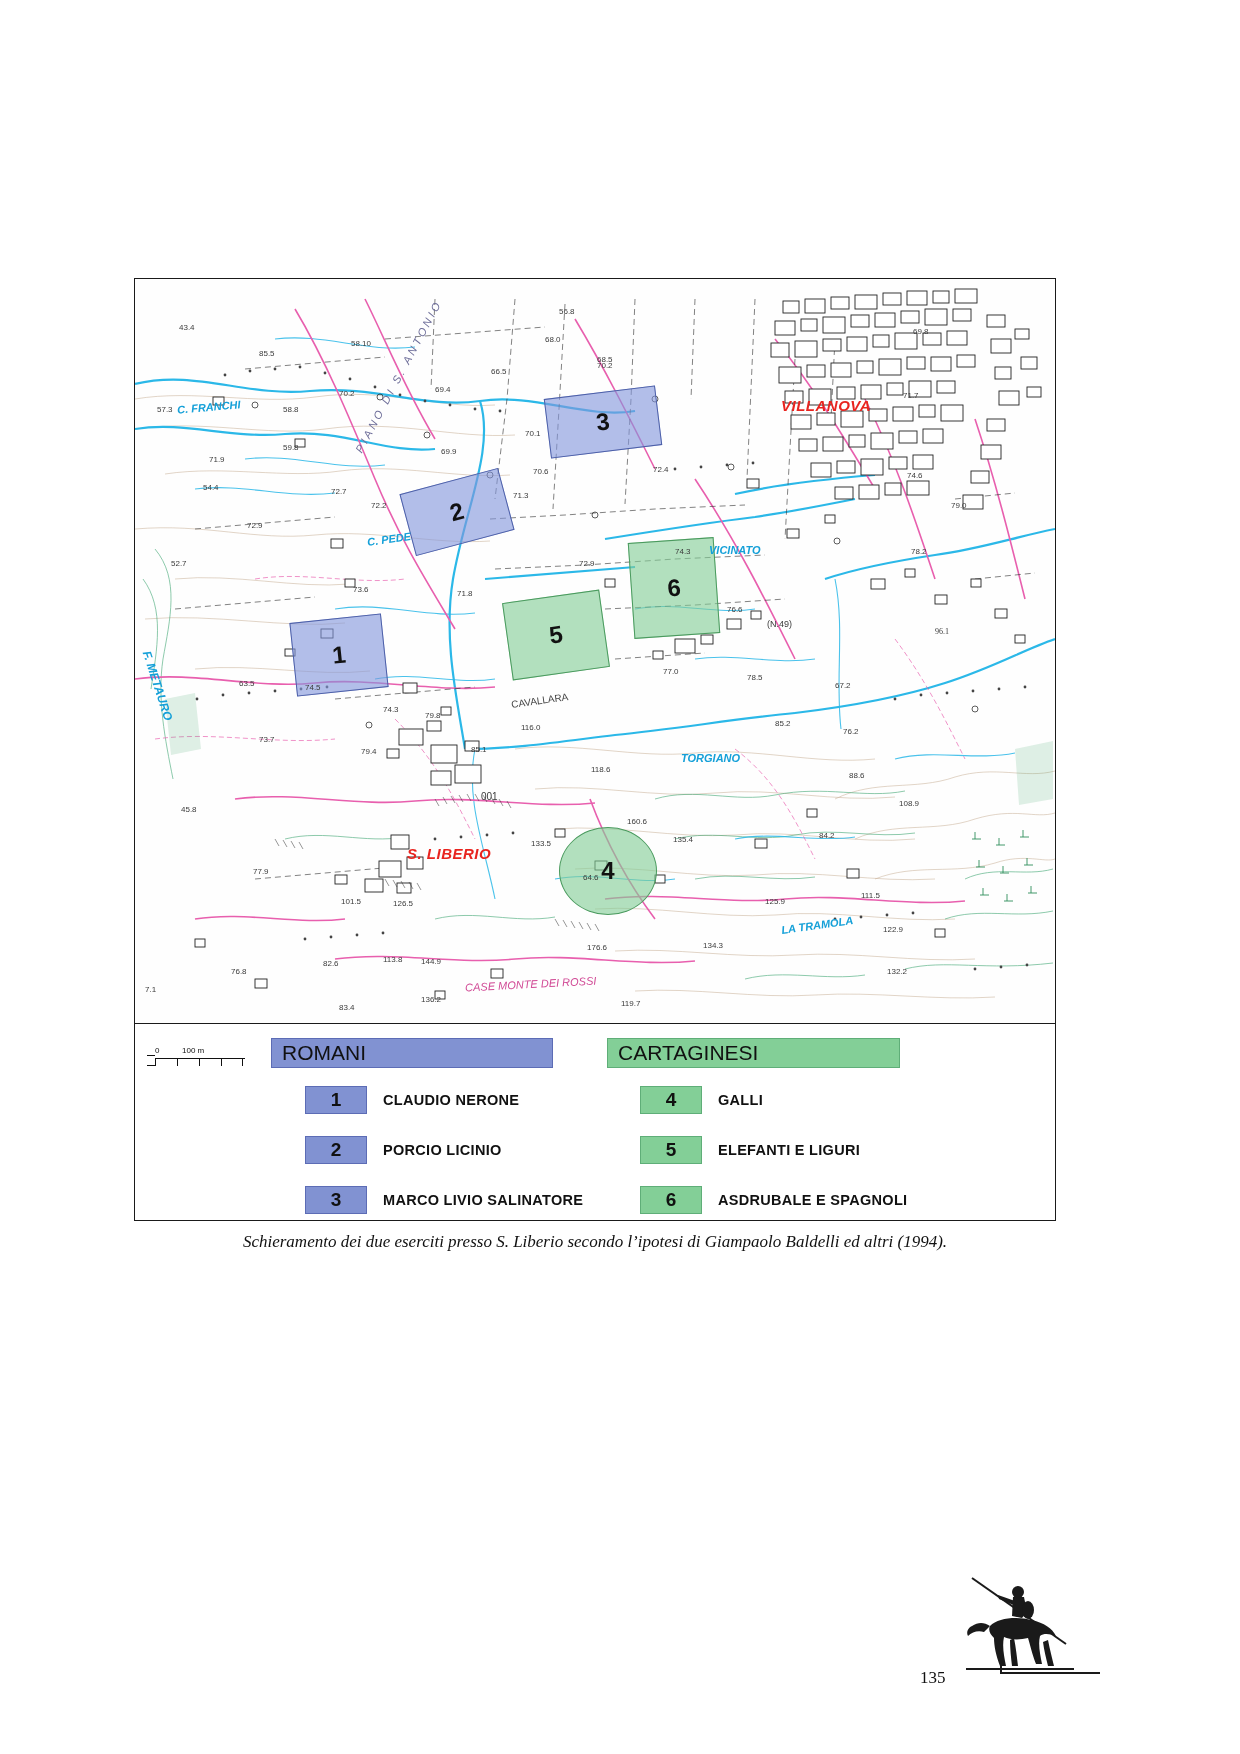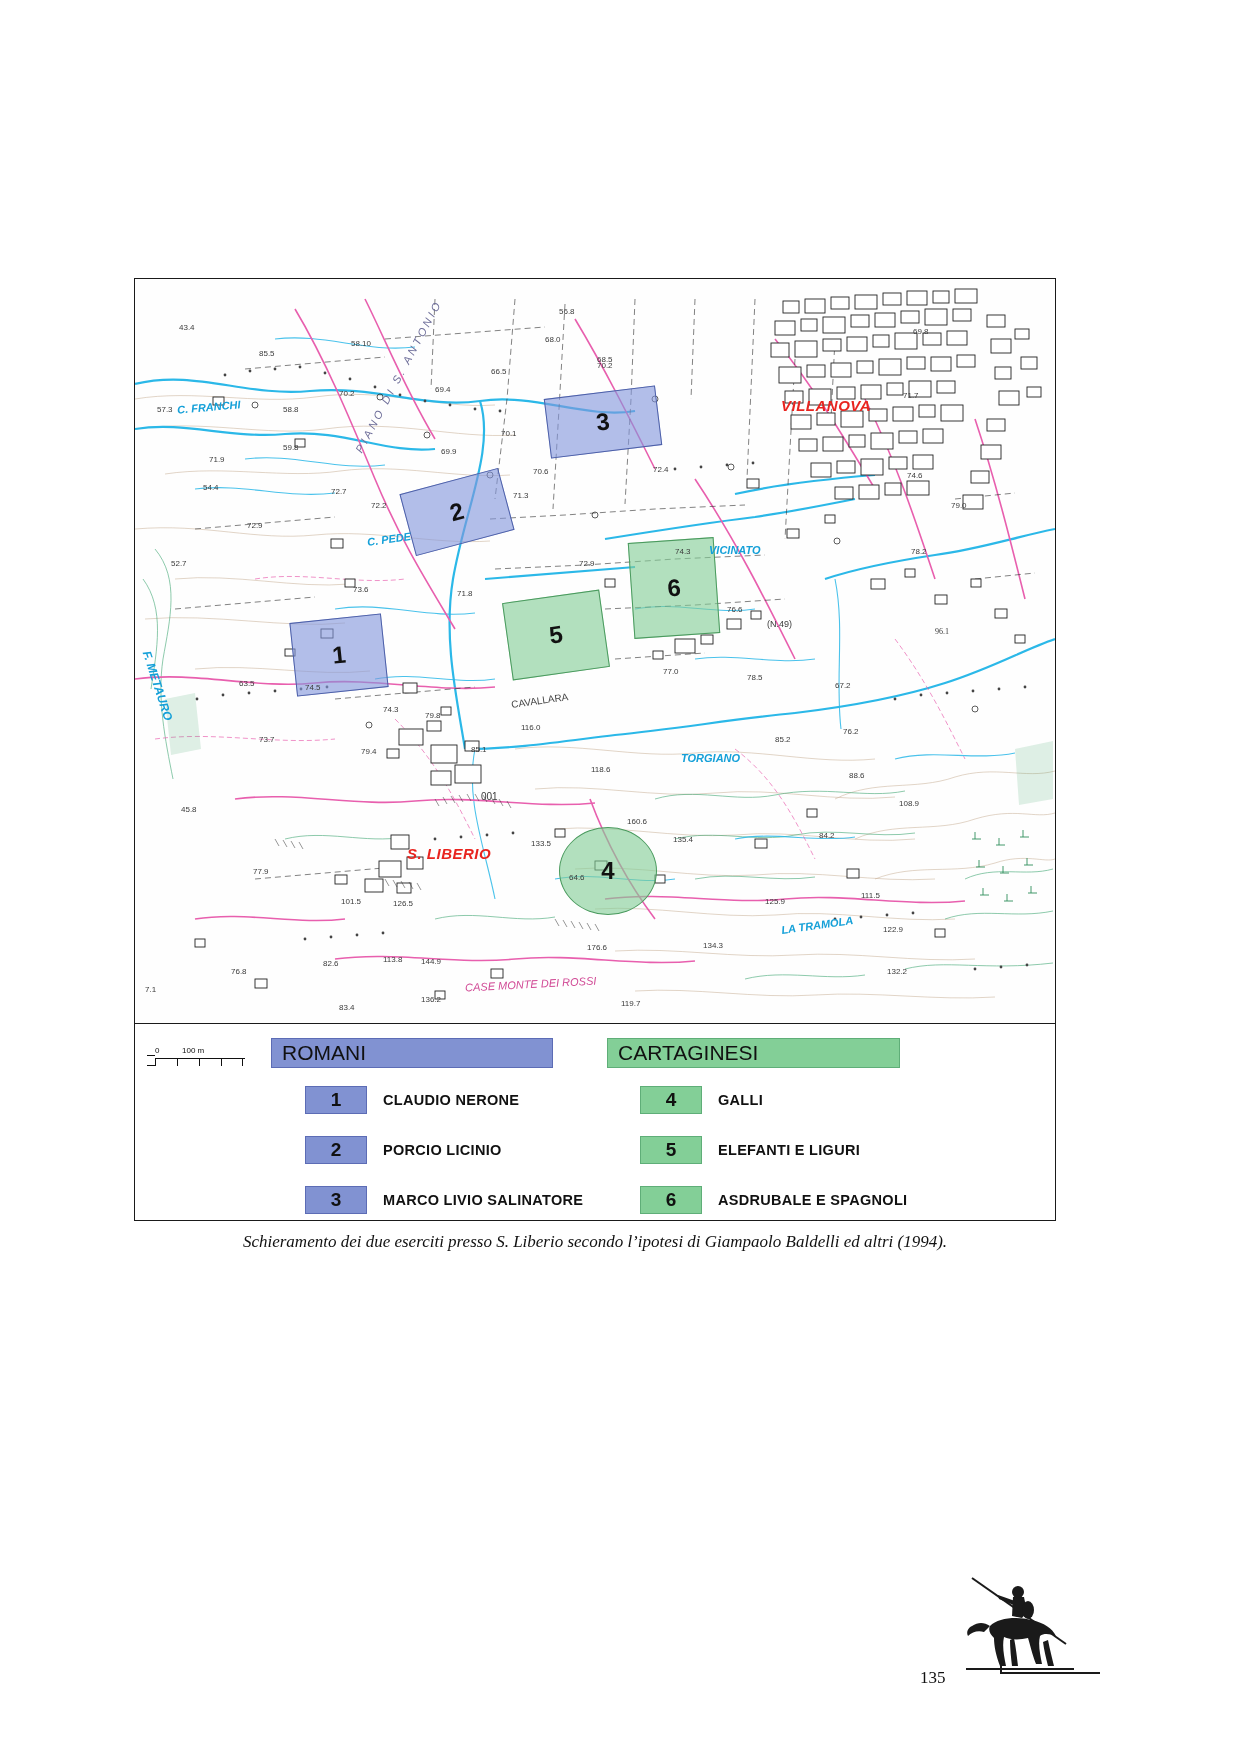--- a/index.html
+++ b/index.html
@@ -661,33 +661,33 @@
       <div class="map-label lbl-small" style="left:204px; top:110px;">70.2</div>
       <div class="map-label lbl-small" style="left:196px; top:208px;">72.7</div>
       <div class="map-label lbl-small" style="left:236px; top:222px;">72.2</div>
       <div class="map-label lbl-small" style="left:218px; top:306px;">73.6</div>
       <div class="map-label lbl-small" style="left:322px; top:310px;">71.8</div>
       <div class="map-label lbl-small" style="left:306px; top:168px;">69.9</div>
       <div class="map-label lbl-small" style="left:300px; top:106px;">69.4</div>
       <div class="map-label lbl-small" style="left:356px; top:88px;">66.5</div>
       <div class="map-label lbl-small" style="left:410px; top:56px;">68.0</div>
       <div class="map-label lbl-small" style="left:462px; top:82px;">70.2</div>
-      <div class="map-label lbl-small" style="left:366px; top:150px;text-align:right;">70.1</div>
+      <div class="map-label lbl-small" style="left:390px; top:150px;text-align:right;">70.1</div>
       <div class="map-label lbl-small" style="left:398px; top:188px;">70.6</div>
       <div class="map-label lbl-small" style="left:378px; top:212px;">71.3</div>
       <div class="map-label lbl-small" style="left:462px; top:76px;">68.5</div>
       <div class="map-label lbl-small" style="left:518px; top:186px;">72.4</div>
       <div class="map-label lbl-small" style="left:444px; top:280px;">72.9</div>
       <div class="map-label lbl-small" style="left:540px; top:268px;">74.3</div>
       <div class="map-label lbl-small" style="left:592px; top:326px;">76.6</div>
       <div class="map-label lbl-small" style="left:528px; top:388px;">77.0</div>
       <div class="map-label lbl-small" style="left:612px; top:394px;">78.5</div>
       <div class="map-label lbl-small" style="left:700px; top:402px;">67.2</div>
       <div class="map-label lbl-small" style="left:708px; top:448px;">76.2</div>
-      <div class="map-label lbl-small" style="left:640px; top:456px;">85.2</div>
+      <div class="map-label lbl-small" style="left:640px; top:440px;">85.2</div>
       <div class="map-label lbl-small" style="left:714px; top:492px;">88.6</div>
       <div class="map-label lbl-small" style="left:764px; top:520px;">108.9</div>
       <div class="map-label lbl-small" style="left:684px; top:552px;">84.2</div>
       <div class="map-label lbl-small" style="left:386px; top:444px;">116.0</div>
       <div class="map-label lbl-small" style="left:456px; top:486px;">118.6</div>
       <div class="map-label lbl-small" style="left:492px; top:538px;">160.6</div>
       <div class="map-label lbl-small" style="left:538px; top:556px;">135.4</div>
       <div class="map-label lbl-small" style="left:396px; top:560px;">133.5</div>
       <div class="map-label lbl-small" style="left:258px; top:620px;">126.5</div>
       <div class="map-label lbl-small" style="left:206px; top:618px;">101.5</div>
@@ -707,21 +707,21 @@
       <div class="map-label lbl-small" style="left:204px; top:724px;">83.4</div>
       <div class="map-label lbl-small" style="left:118px; top:588px;">77.9</div>
       <div class="map-label lbl-small" style="left:46px;  top:526px;">45.8</div>
       <div class="map-label lbl-small" style="left:124px; top:456px;">73.7</div>
       <div class="map-label lbl-small" style="left:104px; top:400px;">63.5</div>
       <div class="map-label lbl-small" style="left:170px; top:404px;">74.5</div>
       <div class="map-label lbl-small" style="left:248px; top:426px;">74.3</div>
       <div class="map-label lbl-small" style="left:290px; top:432px;">79.8</div>
       <div class="map-label lbl-small" style="left:226px; top:468px;">79.4</div>
       <div class="map-label lbl-small" style="left:336px; top:466px;">85.1</div>
-      <div class="map-label lbl-small" style="left:434px; top:594px;">64.6</div>
+      <div class="map-label lbl-small" style="left:448px; top:594px;">64.6</div>
       <div class="map-label lbl-small" style="left:768px; top:112px;">71.7</div>
       <div class="map-label lbl-small" style="left:772px; top:192px;">74.6</div>
       <div class="map-label lbl-small" style="left:816px; top:222px;">79.0</div>
       <div class="map-label lbl-small" style="left:776px; top:268px;">78.2</div>
       <div class="map-label lbl-small" style="left:778px; top:48px;">69.8</div>
       <div class="map-label lbl-small" style="left:800px; top:348px;font-family:Liberation Serif, serif;">96.1</div>
       <div class="map-label lbl-small" style="left:424px; top:28px;">56.8</div>
     </div>
 
     <div id="legend">

